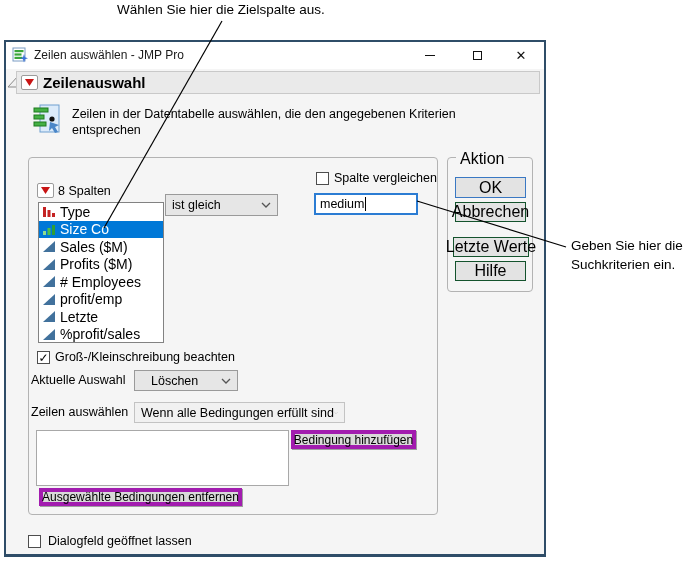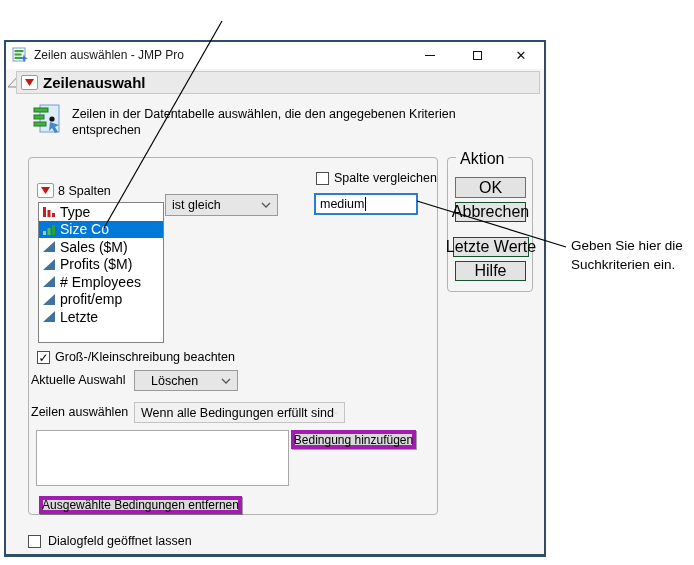--- a/index.html
+++ b/index.html
@@ -69,40 +69,41 @@
                     border:2px solid #2b7cd3; font-size:12.5px; display:flex; align-items:center; padding-left:4px; }
   #criteria-input .caret { display:inline-block; width:1px; height:14px; background:#000; margin-left:1px; }
 
   #lbl-current { position:absolute; left:2px; top:215px; font-size:12.5px; white-space:nowrap; }
   #lbl-rows    { position:absolute; left:2px; top:247px; font-size:12.5px; white-space:nowrap; }
 
   #cond-box { position:absolute; left:7px; top:272px; width:253px; height:56px; background:#fff; border:1px solid #a8a8a8; }
   .btn3d { position:absolute; background:#d9d9d9; border:4px solid #a21caf; box-shadow:1px 1px 0 rgba(0,0,0,.35);
            font-size:12px; display:flex; align-items:center; justify-content:center; white-space:nowrap; }
   #btn-add { left:262px; top:272px; width:125px; height:19px; }
-  #btn-remove { left:10px; top:338px; width:203px; height:18px; }
+  #btn-remove { left:10px; top:330px; width:203px; height:18px; }
 
   
   #action-box { position:absolute; left:441px; top:115px; width:86px; height:135px;
                 border:1px solid #b3b3b3; border-radius:4px; }
   #action-legend { position:absolute; left:8px; top:-8px; background:#f5f5f5; padding:0 4px; font-size:16px; }
   .btn { position:absolute; background:#e3e3e3; border:1px solid #14532d; font-size:16px;
          display:flex; align-items:center; justify-content:center; white-space:nowrap; }
   #btn-ok { left:7px; top:19px; width:71px; height:21px; border-color:#3a78c3; }
   #btn-cancel { left:7px; top:44px; width:71px; height:20px; }
   #btn-last { left:5px; top:79px; width:76px; height:20px; }
   #btn-help { left:7px; top:103px; width:71px; height:20px; }
 
   #cb-keep { left:22px; top:493px; } #cb-keep-label { left:42px; top:492px; }
 </style>
 </head>
 <body>
 
 <div id="stage">
 
+  <div id="anno-top" class="anno">Wählen Sie hier die Zielspalte aus.</div>
   <div id="anno-right" class="anno">
     <div>Geben Sie hier die</div>
     <div>Suchkriterien ein.</div>
   </div>
 
   <div id="win">
 
     <div id="titlebar">
       <svg id="app-icon" viewBox="0 0 16 16">
         <rect x="1" y="1" width="12" height="13" fill="#ffffff" stroke="#7a9cc4"></rect>
@@ -210,20 +211,28 @@
             <span>profit/emp</span>
         </div>
         <div class="lrow">
           <span class="ic">
             <svg width="14" height="13" viewBox="0 0 14 13">
                 <polygon points="1,12 13,12 13,1" fill="#41719c"></polygon>
               </svg>
           </span>
             <span>Letzte</span>
         </div>
+        <div class="lrow">
+          <span class="ic">
+            <svg width="14" height="13" viewBox="0 0 14 13">
+                <polygon points="1,12 13,12 13,1" fill="#41719c"></polygon>
+              </svg>
+          </span>
+            <span>%profit/sales</span>
+        </div>
       </div>
 
       <div id="dd-operator" class="dd">
         <span>ist gleich</span>
         <svg width="10" height="6" viewBox="0 0 10 6">
             <polyline points="1,1 5,5 9,1" fill="none" stroke="#555" stroke-width="1.3"></polyline>
           </svg>
       </div>
 
       <div id="cb-compare" class="cb"></div>

